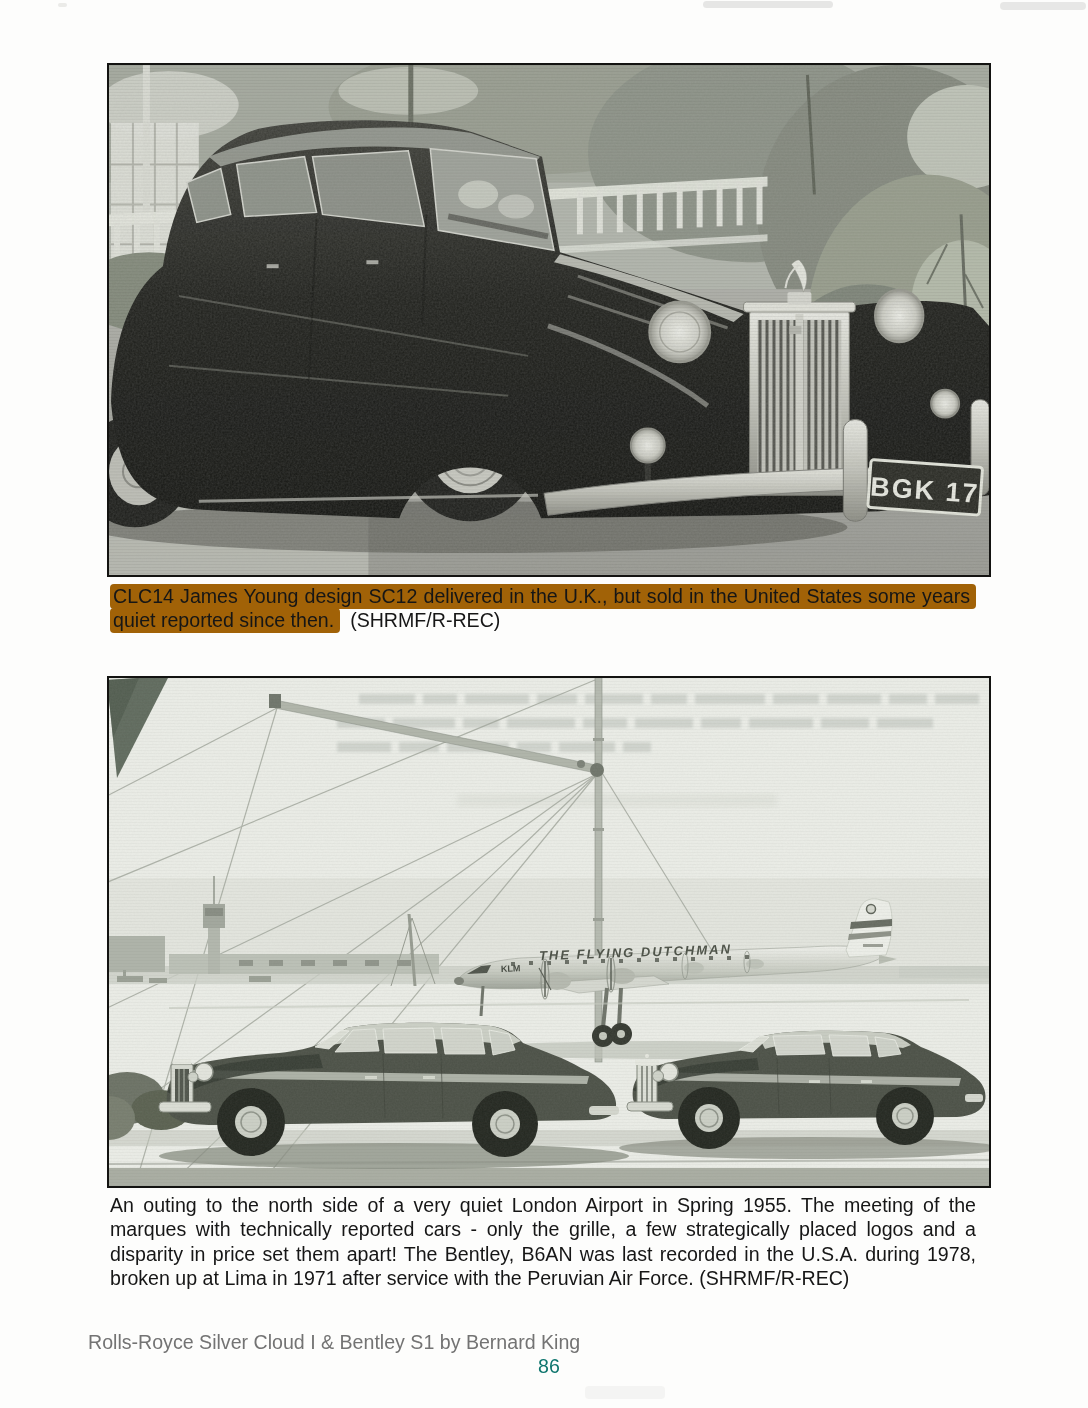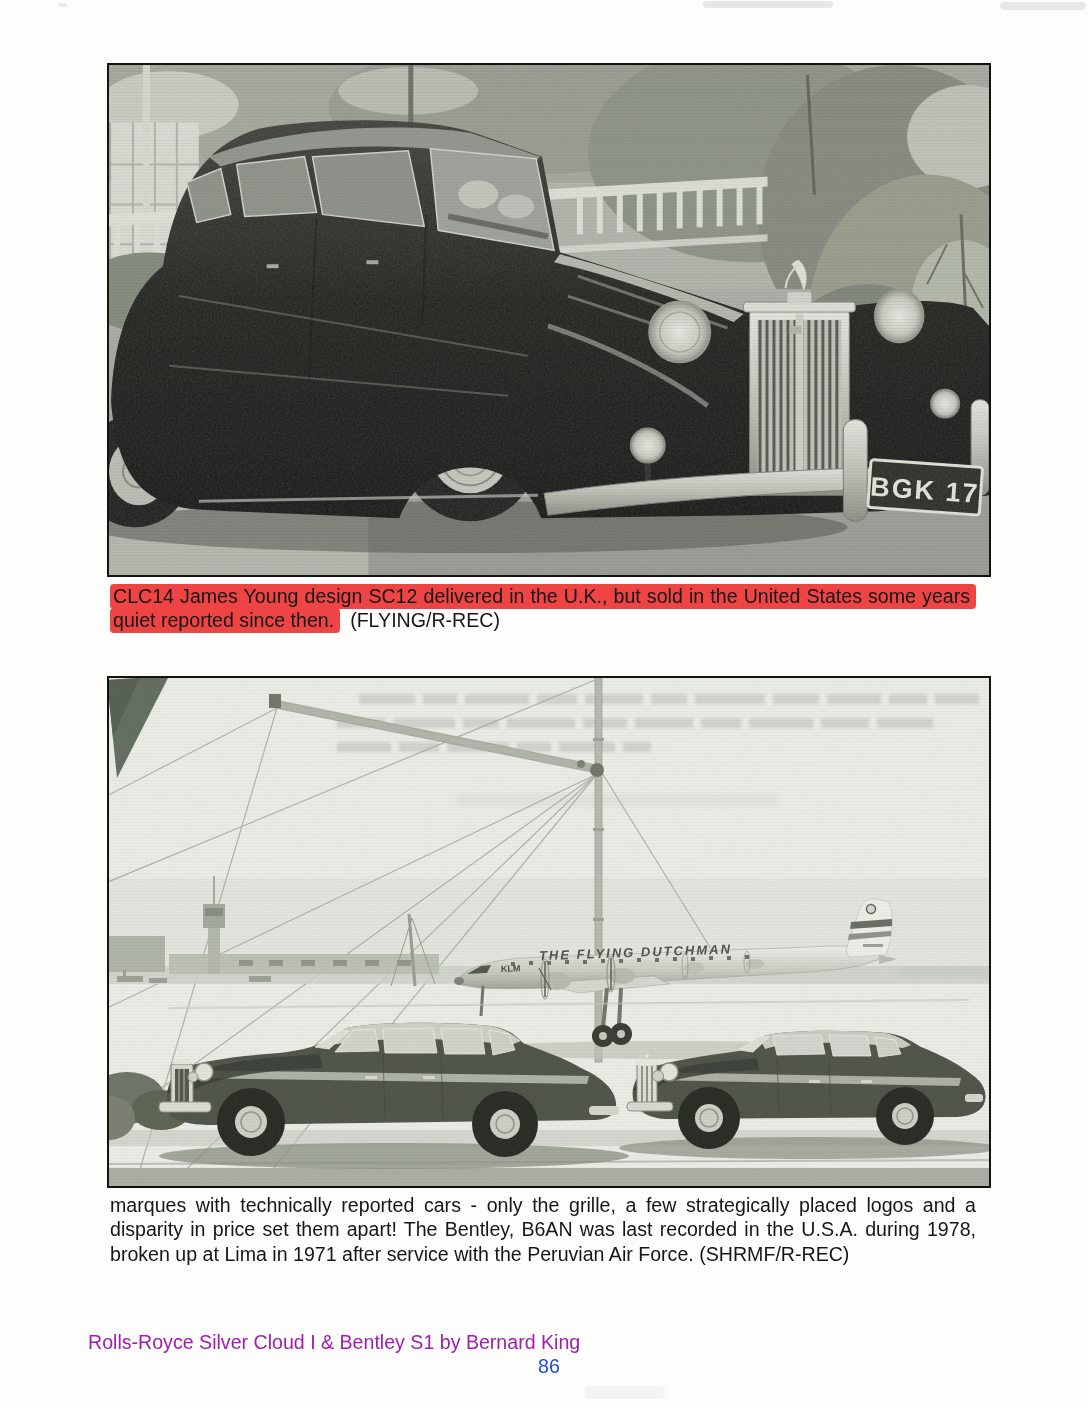--- a/index.html
+++ b/index.html
@@ -7,24 +7,24 @@
         font-family:"Liberation Sans",sans-serif;color:#1b1b1b;overflow:hidden;}
   .photo{position:absolute;border:2px solid #131311;background:#c4c6bf;overflow:hidden;}
   .photo svg{display:block;width:100%;height:100%;}
   .photo-top{left:107px;top:63px;width:880px;height:510px;}
   .photo-bottom{left:107px;top:676px;width:880px;height:508px;}
   .caption{position:absolute;left:110px;width:866px;font-size:19.6px;line-height:24.4px;color:#161616;}
   .caption-top{top:584px;}
   .caption-bottom{top:1193px;}
   .jl{text-align:justify;text-align-last:justify;}
   .ll{text-align:left;}
-  .hl{background:#ef4444;padding:1px 6px 2px 3px;border-radius:4px;}
+  .hl{background:#a16207;padding:1px 6px 2px 3px;border-radius:4px;}
   .plain-tail{margin-left:10px;}
-  .book-line{position:absolute;left:88px;top:1331px;font-size:19.6px;color:#a21caf;}
-  .page-num{position:absolute;left:107px;top:1355px;width:884px;text-align:center;font-size:19.6px;color:#1d4ed8;}
+  .book-line{position:absolute;left:88px;top:1331px;font-size:19.6px;color:#737373;}
+  .page-num{position:absolute;left:107px;top:1355px;width:884px;text-align:center;font-size:19.6px;color:#0f766e;}
   .smudge{position:absolute;border-radius:4px;}
   .sm1{left:703px;top:1px;width:130px;height:7px;background:#dadad8;opacity:.65;}
   .sm2{left:1000px;top:2px;width:86px;height:8px;background:#d6d6d4;opacity:.55;}
   .sm3{left:58px;top:3px;width:9px;height:4px;background:#e2e2e0;opacity:.7;}
   .sm4{left:585px;top:1386px;width:80px;height:13px;background:#ededeb;opacity:.55;}
 </style>
 </head>
 <body>
 
 <div class="page">
@@ -206,21 +206,21 @@
 
       <rect width="882" height="512" fill="#6a6d64" opacity=".05"></rect>
       <rect width="882" height="512" filter="url(#p1grain)" opacity=".45"></rect>
       <rect width="882" height="512" fill="url(#p1scan)" opacity=".5"></rect>
     </svg>
   </div>
 
   <div class="caption caption-top">
     <div class="jl"><span class="hl">CLC14 James Young design SC12 delivered in the U.K., but sold in the United States some years</span></div>
     <div class="ll">
-      <span class="hl">quiet reported since then.</span><span class="plain-tail">(FLYING/R-REC)</span>
+      <span class="hl">quiet reported since then.</span><span class="plain-tail">(SHRMF/R-REC)</span>
     </div>
   </div>
 
   <div class="photo photo-bottom">
     <svg viewBox="0 0 880 508" preserveAspectRatio="none">
       <defs>
         <linearGradient id="p2fuse" x1="0" y1="0" x2="0" y2="1">
           <stop offset="0" stop-color="#f0f1ec"></stop>
             <stop offset=".6" stop-color="#c7cbc1"></stop>
             <stop offset="1" stop-color="#9fa49a"></stop>
@@ -481,20 +481,21 @@
           <circle cx="796" cy="438" r="8" fill="none" stroke="#8f948a" stroke-width="1.5"></circle>
         </g>
       </g>
 
       <rect width="880" height="508" filter="url(#p2grain)" opacity=".35"></rect>
       <rect width="880" height="508" fill="url(#p2scan)" opacity=".35"></rect>
     </svg>
   </div>
 
   <div class="caption caption-bottom">
+    <div class="jl">An outing to the north side of a very quiet London Airport in Spring 1955.  The meeting of the</div>
     <div class="jl">marques with technically reported cars  - only the grille, a few strategically placed logos and a</div>
     <div class="jl">disparity in price set them apart!  The Bentley, B6AN was last recorded in the U.S.A. during 1978,</div>
     <div class="ll">broken up at Lima in 1971 after service with the Peruvian Air Force.  (SHRMF/R-REC)</div>
   </div>
 
   <div class="book-line">Rolls-Royce Silver Cloud I &amp; Bentley S1 by Bernard King</div>
   <div class="page-num">86</div>
 
 </div>
 

